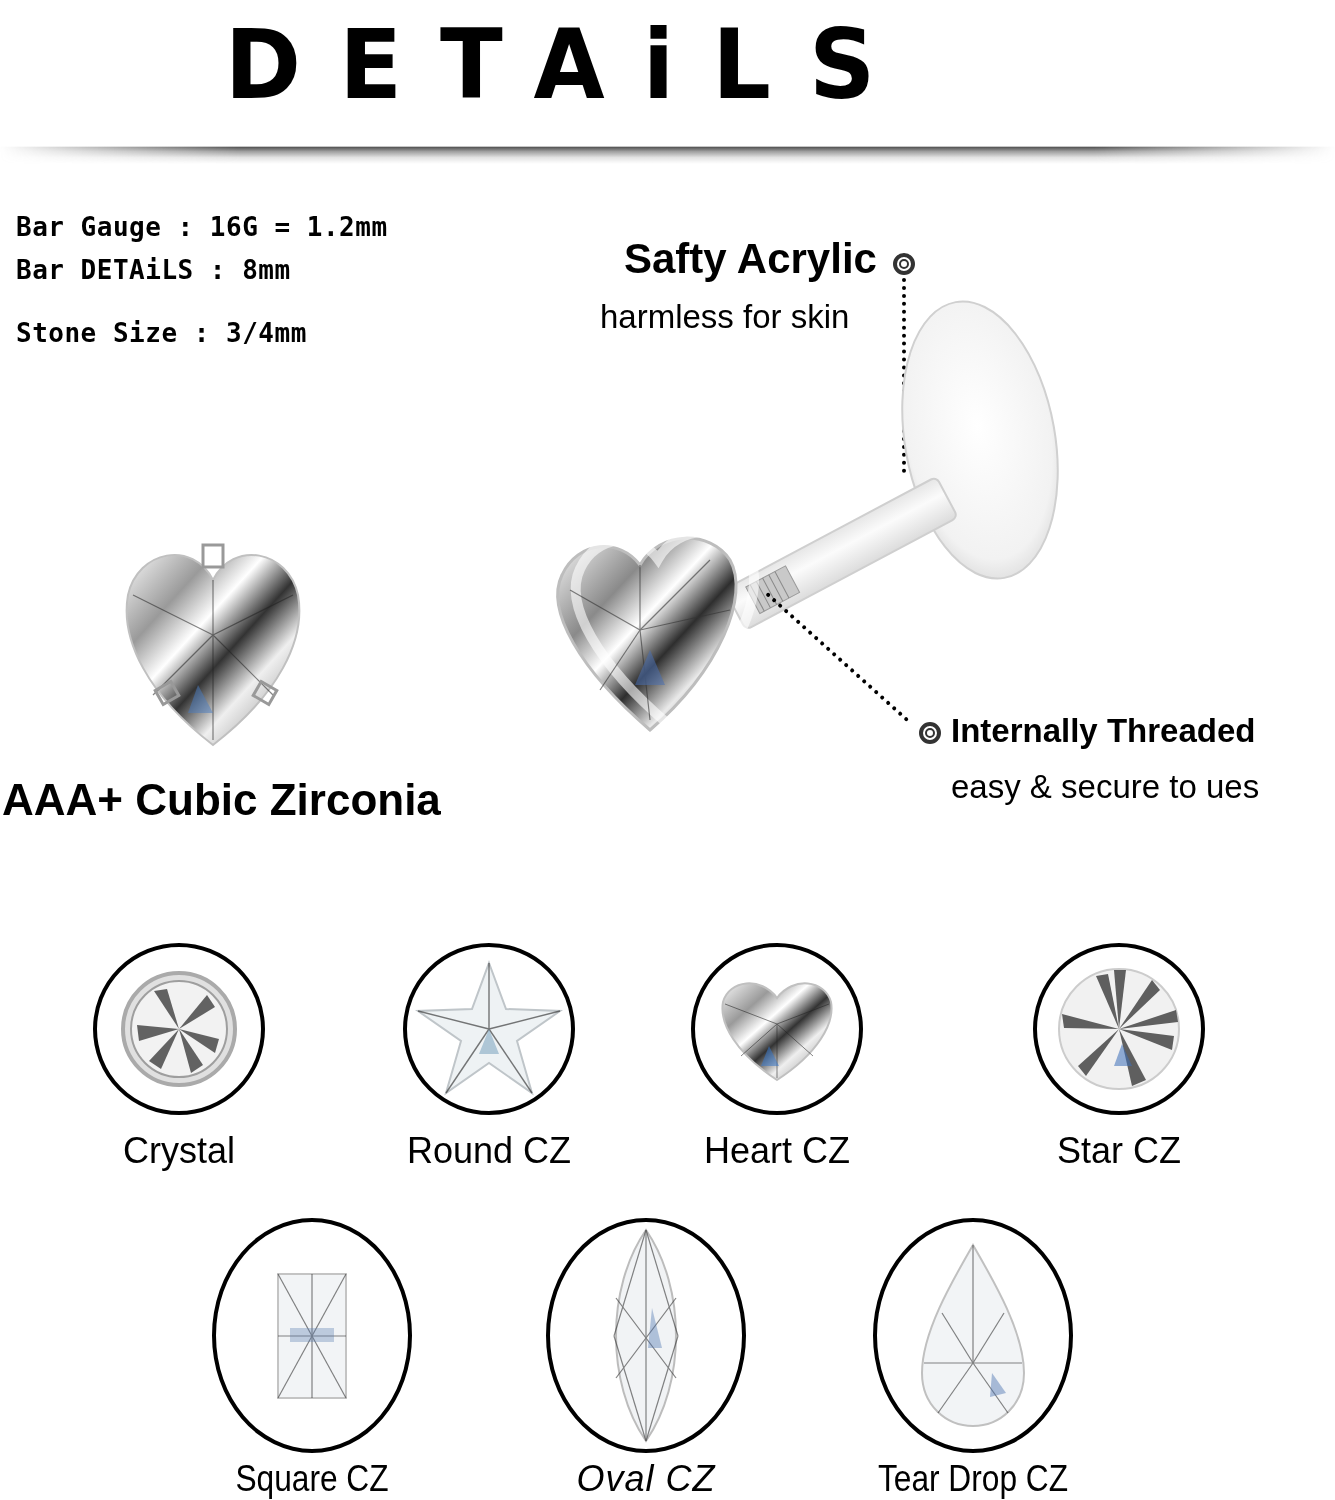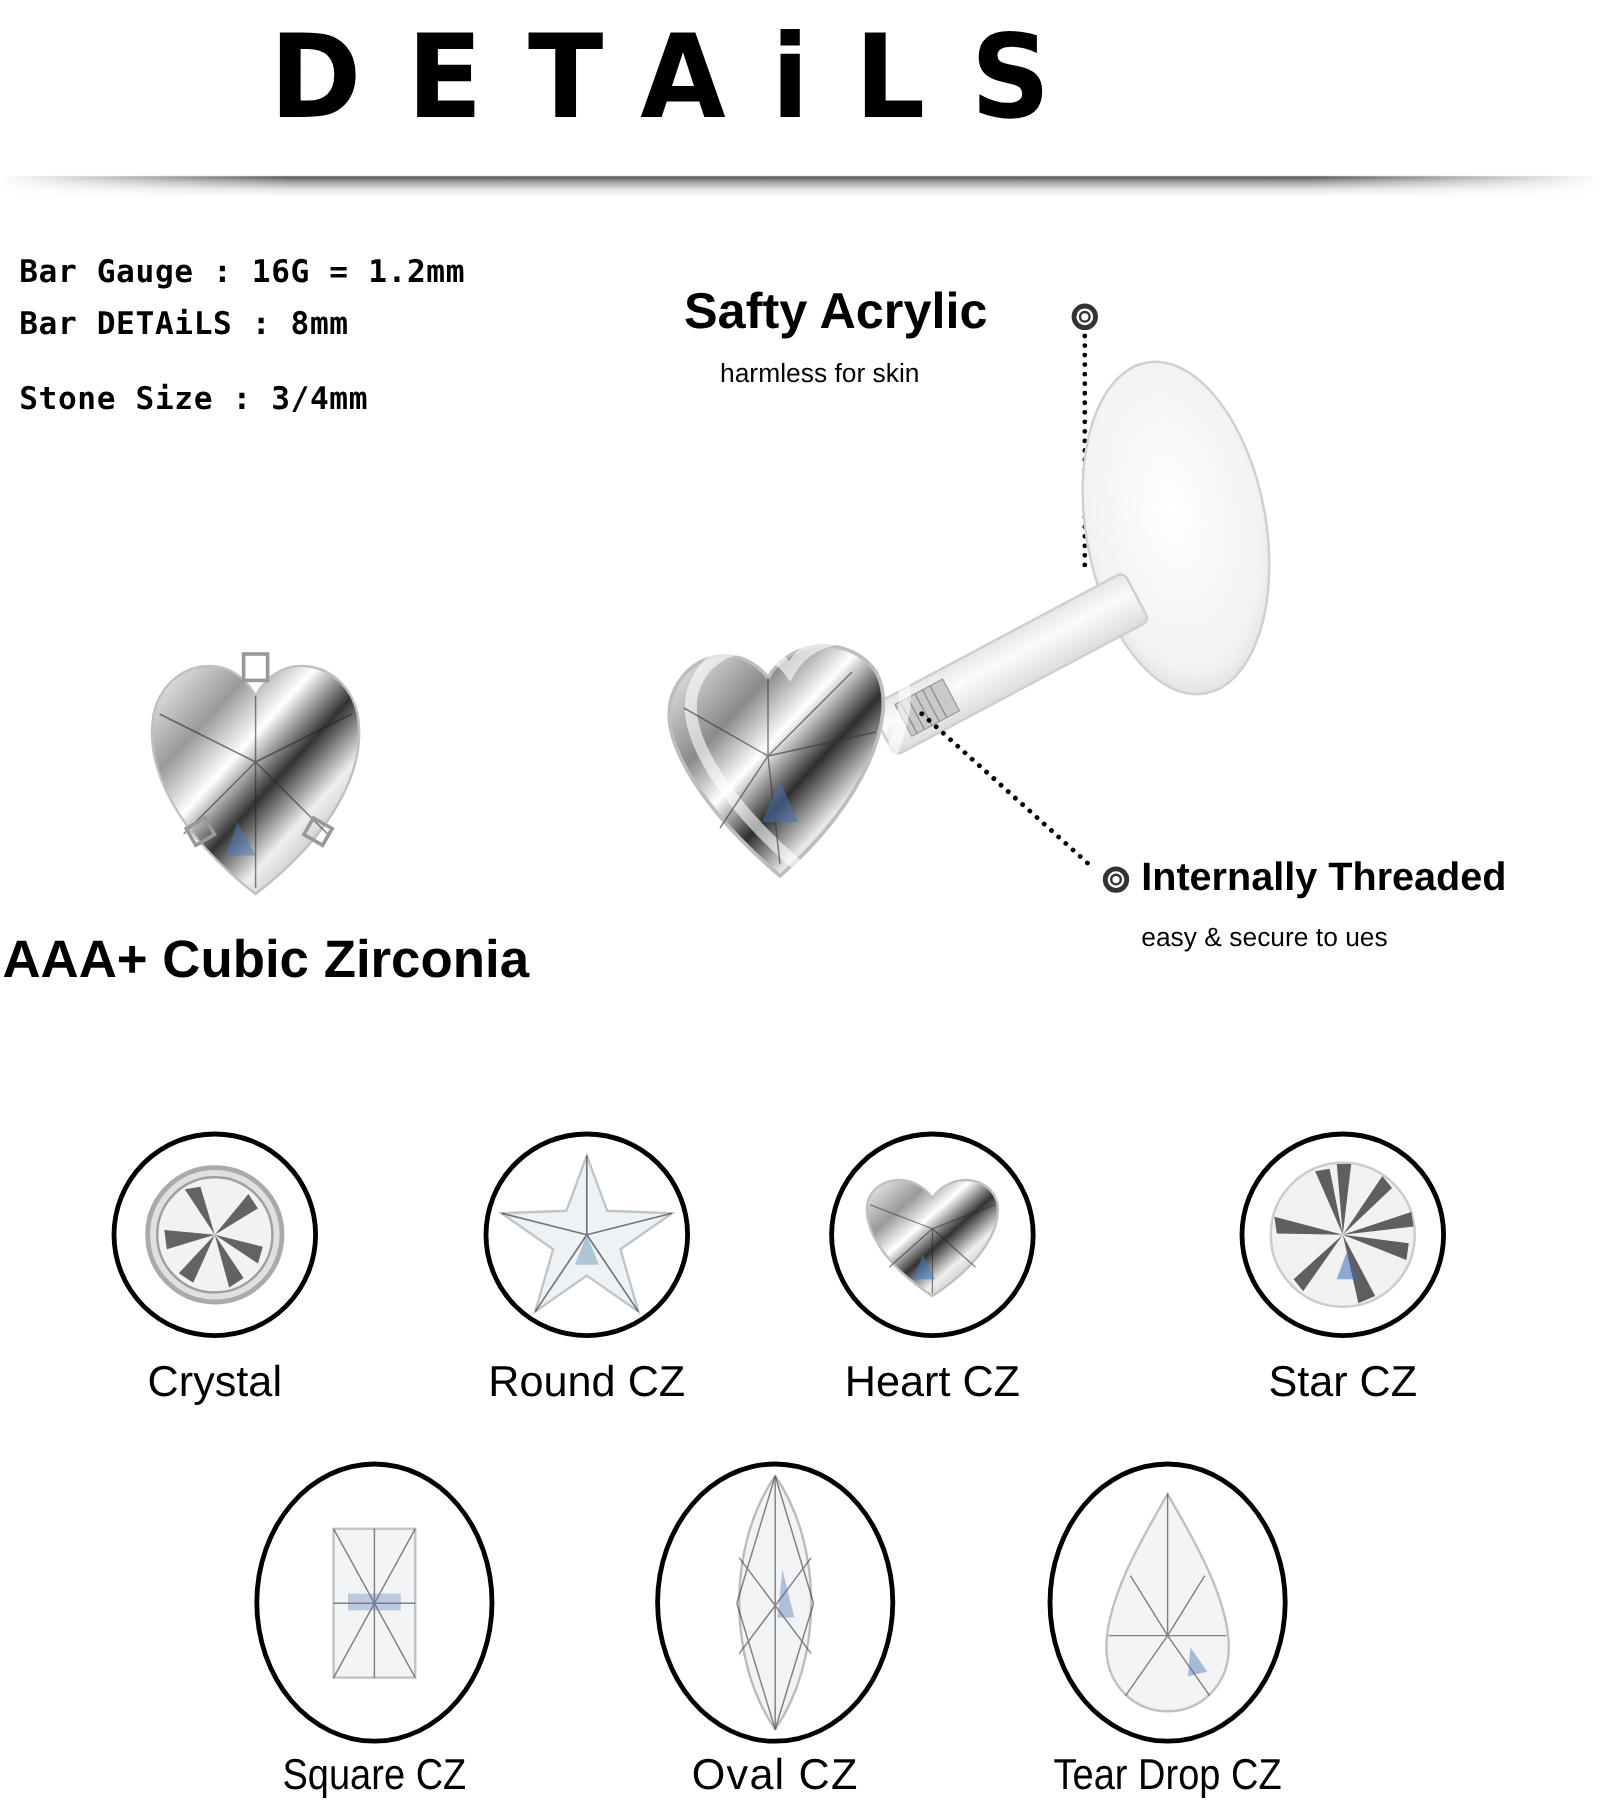--- a/index.html
+++ b/index.html
@@ -13,21 +13,21 @@
     background:linear-gradient(to bottom, rgba(0,0,0,0) 0%, rgba(60,60,60,0.85) 8%, rgba(80,80,80,0.55) 30%, rgba(150,150,150,0.25) 65%, rgba(255,255,255,0) 100%);
     -webkit-mask-image:linear-gradient(to right, transparent 0%, #000 18%, #000 82%, transparent 100%);
     mask-image:linear-gradient(to right, transparent 0%, #000 18%, #000 82%, transparent 100%); }
 
   
   .spec { left:16px; font-family:"DejaVu Sans Mono", monospace; font-weight:bold; font-size:26px; letter-spacing:0.5px; }
   .spec .k, .spec .v { white-space:pre; }
 
   
   .callout-title { font-weight:bold; font-size:42px; white-space:nowrap; }
-  .callout-sub { font-size:22px; white-space:nowrap; }
+  .callout-sub { font-size:33px; white-space:nowrap; }
   .target-icon { width:22px; height:22px; border-radius:50%; border:4px solid #333; box-sizing:border-box; display:flex; align-items:center; justify-content:center; }
   .target-icon::after { content:""; width:6px; height:6px; border-radius:50%; background:#fff; border:2px solid #333; }
   .dotline-v { width:0; border-left:4px dotted #000; }
   .dotline-d { height:0; border-top:4px dotted #000; transform-origin:0 0; }
 
   .cz-label { font-weight:bold; font-size:44px; white-space:nowrap; }
 
   
   .gem { background:
       conic-gradient(from 10deg, #f4f4f4, #7a7a7a 8%, #ffffff 14%, #2a2a2a 20%, #e8e8e8 26%, #9aa 32%, #fff 40%, #444 46%, #dcdcdc 54%, #5a6fa0 60%, #fafafa 66%, #333 72%, #eee 80%, #888 86%, #fff 92%, #555 100%);
@@ -50,21 +50,21 @@
 <div class="abs spec" style="top:188px;margin-top:24px;">
   <span class="k">Bar Gauge</span><span> : </span><span class="v">16G = 1.2mm</span>
 </div>
 <div class="abs spec" style="top:255px;">
   <span class="k">Bar DETAiLS</span><span> : </span><span class="v">8mm</span>
 </div>
 <div class="abs spec" style="top:318px;">
   <span class="k">Stone Size</span><span> : </span><span class="v">3/4mm</span>
 </div>
 
-<div class="abs callout-title" style="left:570px; top:235px;">Safty Acrylic</div>
+<div class="abs callout-title" style="left:624px; top:235px;">Safty Acrylic</div>
 <div class="abs callout-sub" style="left:600px; top:298px;">harmless for skin</div>
 <div class="abs target-icon" style="left:893px; top:253px;"></div>
 <div class="abs dotline-v" style="left:902px; top:278px; height:195px;"></div>
 
 <svg class="abs" style="left:540px; top:290px;" width="520" height="470" viewBox="0 0 520 470">
   <defs>
     <radialGradient id="disc" cx="50%" cy="45%" r="60%">
       <stop offset="0%" stop-color="#ffffff"></stop>
       <stop offset="80%" stop-color="#f2f2f2"></stop>
       <stop offset="100%" stop-color="#d8d8d8"></stop>
@@ -239,21 +239,21 @@
           <line x1="40" y1="2" x2="8" y2="108"></line>
         <line x1="40" y1="2" x2="72" y2="108"></line>
           <line x1="40" y1="213" x2="8" y2="108"></line>
         <line x1="40" y1="213" x2="72" y2="108"></line>
           <line x1="10" y1="70" x2="70" y2="150"></line>
         <line x1="70" y1="70" x2="10" y2="150"></line>
       </g>
       <polygon points="46,80 56,120 42,120" fill="#4a72b0" opacity="0.4"></polygon>
     </svg>
   </div>
-  <div class="shape-label" style="position:absolute; left:-20px; width:240px; top:240px; letter-spacing:1px;">Oval  CZ</div>
+  <div class="shape-label" style="position:absolute; left:-20px; width:240px; top:240px; letter-spacing:1px;font-style:italic;">Oval  CZ</div>
 </div>
 
 <div class="abs" style="left:873px; top:1218px;">
   <div class="shape-oval">
     <svg width="106" height="185" viewBox="0 0 106 185">
       <path d="M53 2 C 75 40, 104 90, 104 130 C 104 162, 80 183, 53 183 C 26 183, 2 162, 2 130 C 2 90, 31 40, 53 2 Z" fill="#f2f4f6" stroke="#c0c0c0" stroke-width="2"></path>
       <g stroke="#222" stroke-width="1.2" opacity="0.55">
         <line x1="53" y1="120" x2="53" y2="2"></line>
           <line x1="53" y1="120" x2="4" y2="120"></line>
         <line x1="53" y1="120" x2="102" y2="120"></line>

